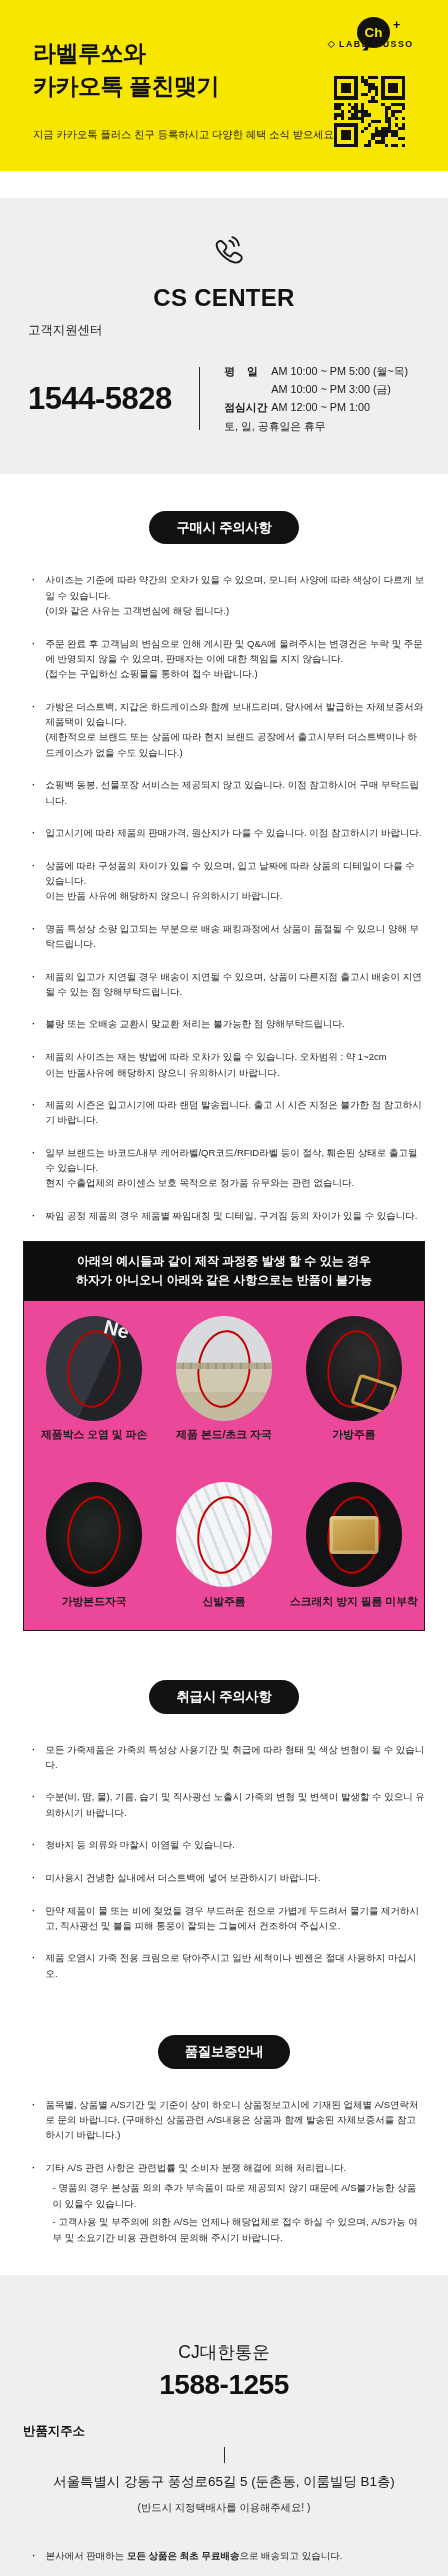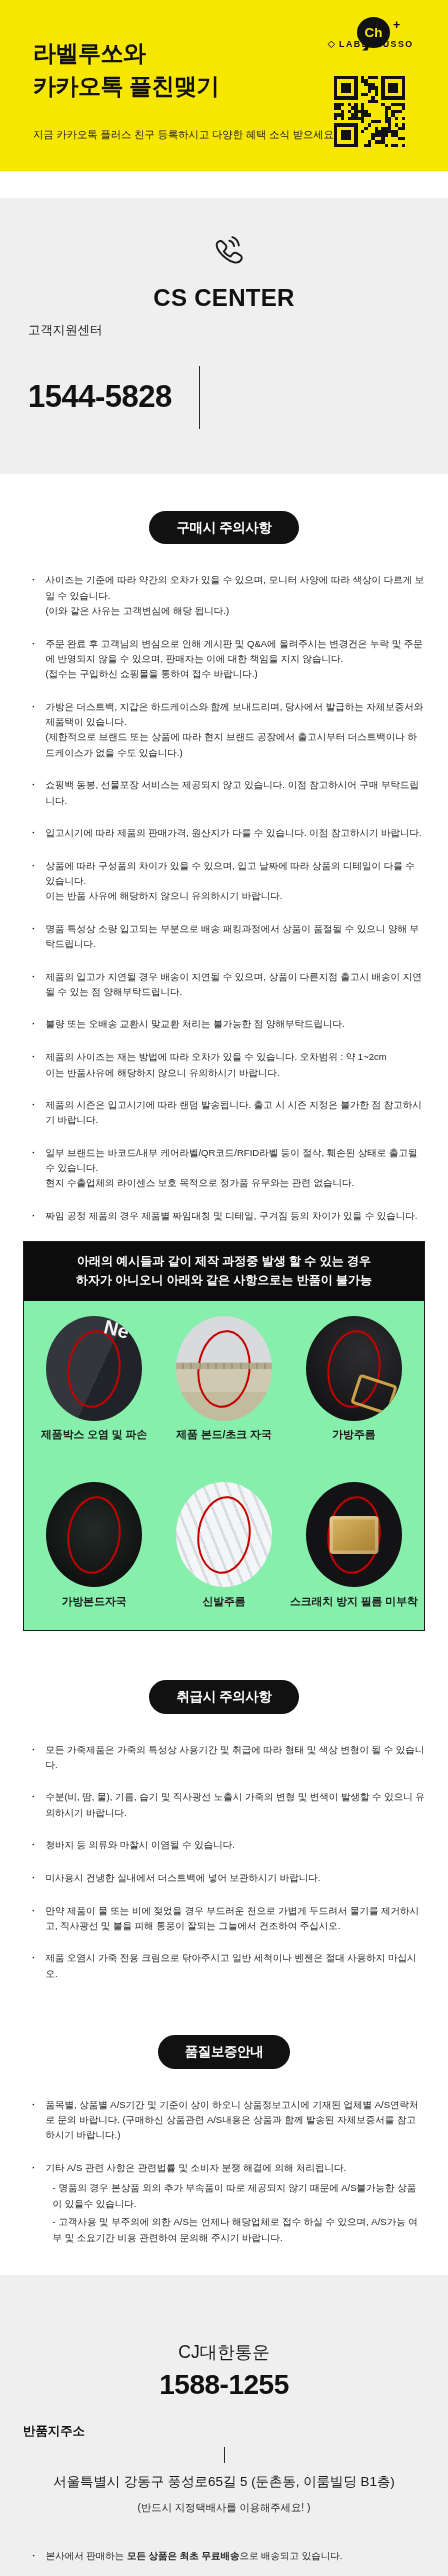--- a/index.html
+++ b/index.html
@@ -43,21 +43,21 @@
   
   .bullets { padding: 0 23px 0 32px; }
   .bullet { display: flex; margin-bottom: 17px; }
   .bullet::before { content: "\00B7"; width: 13.4px; flex: 0 0 auto; font-size: 9.8px; font-weight: 700; line-height: 1.62; color: #222; }
   .btext { flex: 1; }
   .bmain { font-size: 9.5px; line-height: 1.62; color: #262626; white-space: pre-line; }
   .bsubs { margin-top: 5.2px; margin-left: 7.2px; }
   .subline { font-size: 9.5px; line-height: 1.62; color: #262626; white-space: pre-line; margin-bottom: 3.1px; }
 
   
-  .example-box { margin: 7.2px 23px 0; border: 0.5px solid #1c1c1c; background: #86efac; }
+  .example-box { margin: 7.2px 23px 0; border: 0.5px solid #1c1c1c; background: #ec4899; }
   .example-head { background: #0d0d0d; color: #fff; text-align: center; font-size: 12px; font-weight: 700; line-height: 1.6; padding: 10.3px 5.2px; white-space: pre-line; }
   .ex-grid { display: grid; grid-template-columns: repeat(3, 1fr); padding: 15.5px 5.2px 21.6px; row-gap: 40px; }
   .ex-cell { text-align: center; }
   .oval { position: relative; width: 96px; height: 105px; border-radius: 50%; margin: 0 auto; overflow: hidden; }
   .circ { position: absolute; left: 50%; top: 50%; width: 53px; height: 78px; border: 2.6px solid #c40000; border-radius: 50%; transform: translate(-50%, -50%) rotate(7deg); }
   .ex-cap { margin-top: 7.2px; font-size: 10.8px; font-weight: 600; color: #1c1c1c; }
   .box-dark { background: linear-gradient(115deg, #33363d 0 55%, #212329 55%); }
   .box-dark::after { content: "Ne"; position: absolute; top: 2.1px; right: 13.4px; color: #f4f4f4; font-size: 19.6px; font-weight: 700; transform: rotate(14deg); }
   .sole-beige { background: linear-gradient(180deg, #d8dade 0 44%, #cfc9b1 44% 72%, #c2bb9f 72%); }
   .sole-beige::after { content: ""; position: absolute; left: 0; right: 0; top: 45%; height: 5.2px; background: repeating-linear-gradient(90deg, #b4ac92 0 6.2px, #9f977c 6.2px 8.2px); }
@@ -323,20 +323,38 @@
   <svg class="cs-icon" width="38" height="38" viewBox="0 0 64 64" fill="none" stroke="#1c1c1c" stroke-width="3.2" stroke-linecap="round">
     <path d="M23 15 c3-3 7-3 9 0 l4 5 c2 3 1 6-1 8 l-3 3 c2 5 5 8 10 10 l3-3 c2-2 5-3 8-1 l5 4 c3 2 3 6 0 9 c-5 5-15 3-24-7 c-9-9-16-22-11-28 Z" transform="rotate(-8 32 32)"></path>
     <path d="M41 13 c4 1 7 4 8 9"></path>
     <path d="M46 7 c6 2 10 7 11 14"></path>
   </svg>
   <div class="cs-title pre">CS CENTER</div>
   <div class="cs-sub pre">고객지원센터</div>
   <div class="cs-row">
     <div class="cs-phone pre">1544-5828</div>
     <div class="cs-divider"></div>
+    <div class="cs-hours">
+      <div>
+
+      <div class="hrow">
+          <span class="hlabel pre">평    일</span>
+          <span class="hvalue pre">AM 10:00 ~ PM 5:00 (월~목)</span>
+        </div>
+          <div class="hrow">
+          <span class="hlabel pre"></span>
+          <span class="hvalue pre">AM 10:00 ~ PM 3:00 (금)</span>
+        </div>
+          <div class="hrow">
+          <span class="hlabel pre">점심시간</span>
+          <span class="hvalue pre">AM 12:00 ~ PM 1:00</span>
+        </div>
+        </div>
+      <div class="hclosed pre">토, 일, 공휴일은 휴무</div>
+    </div>
   </div>
 </div>
 
 <div class="spacer-72"></div>
 <div class="pill-wrap"><span class="pill pre">구매시 주의사항</span></div>
 <div class="list-gap"></div>
 <div class="bullets">
 
 <div class="bullet">
     <div class="btext">

